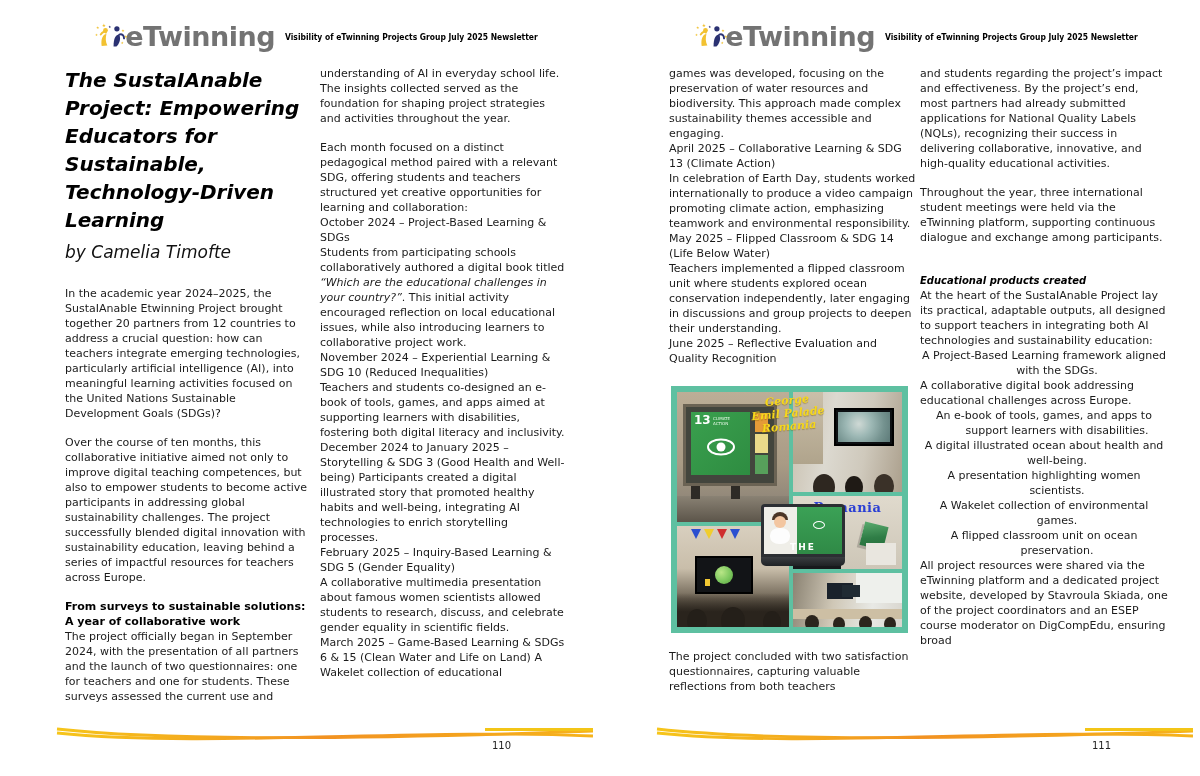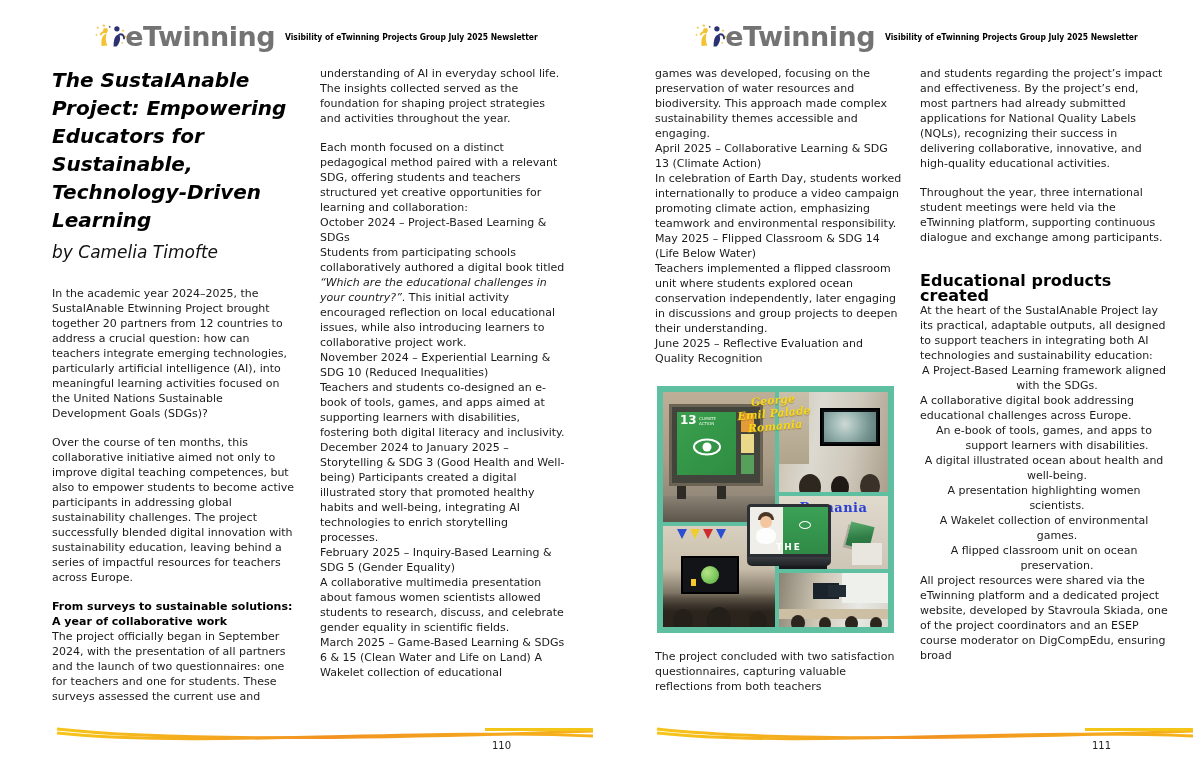--- a/index.html
+++ b/index.html
@@ -10,28 +10,28 @@
 
   
   .pg-header{position:absolute;left:95px;top:10px;height:52px;display:flex;align-items:center;}
   .logo{position:relative;width:180px;height:52px;display:flex;align-items:center;}
   .logotype{font-size:27px;font-weight:bold;color:#737373;letter-spacing:-0.5px;margin-left:-4px;}
   .hdr-title{font-size:9.5px;font-weight:bold;color:#000;white-space:nowrap;
              transform:scaleX(.8);transform-origin:left center;margin-left:10px;}
 
   
   .col{position:absolute;top:66px;width:248px;font-size:11px;line-height:15px;}
-  .c1L{left:52px;} .c2L{left:320px;} .c1R{left:55px;} .c2R{left:320px;}
+  .c1L{left:65px;} .c2L{left:320px;} .c1R{left:69px;} .c2R{left:320px;}
   .col p{margin:0 0 14px;}
   .pre{white-space:pre-line;}
   .pre em{font-style:italic;text-align:right;}
   h1.title{font-style:italic;font-weight:bold;font-size:20px;line-height:28px;margin:0 0 6px;color:#000;}
   .byline{font-style:italic;font-size:17px;line-height:24px;margin:0 0 22px;color:#111;}
   h2.sub{font-size:11px;line-height:15px;font-weight:bold;margin:14px 0 0;color:#000;}
-  h2.sub2{font-size:16px;line-height:15px;font-weight:bold;margin:28px 0 0;color:#000;}
+  h2.sub2{font-size:10px;line-height:15px;font-weight:bold;margin:28px 0 0;color:#000;font-style:italic;}
   .tight{margin:0 !important;}
   .prod{margin:0;}
   .hang{padding-left:26px;text-indent:-26px;text-align:center;}
 
   
   .footer-wave{position:absolute;left:55px;top:726px;width:540px;height:20px;}
   .pgnum{position:absolute;left:492px;top:740px;font-size:10px;color:#222;}
 
   
   .collage{position:relative;width:237px;height:247px;margin:20px 0 0 2px;background:#5ec0a1;}

